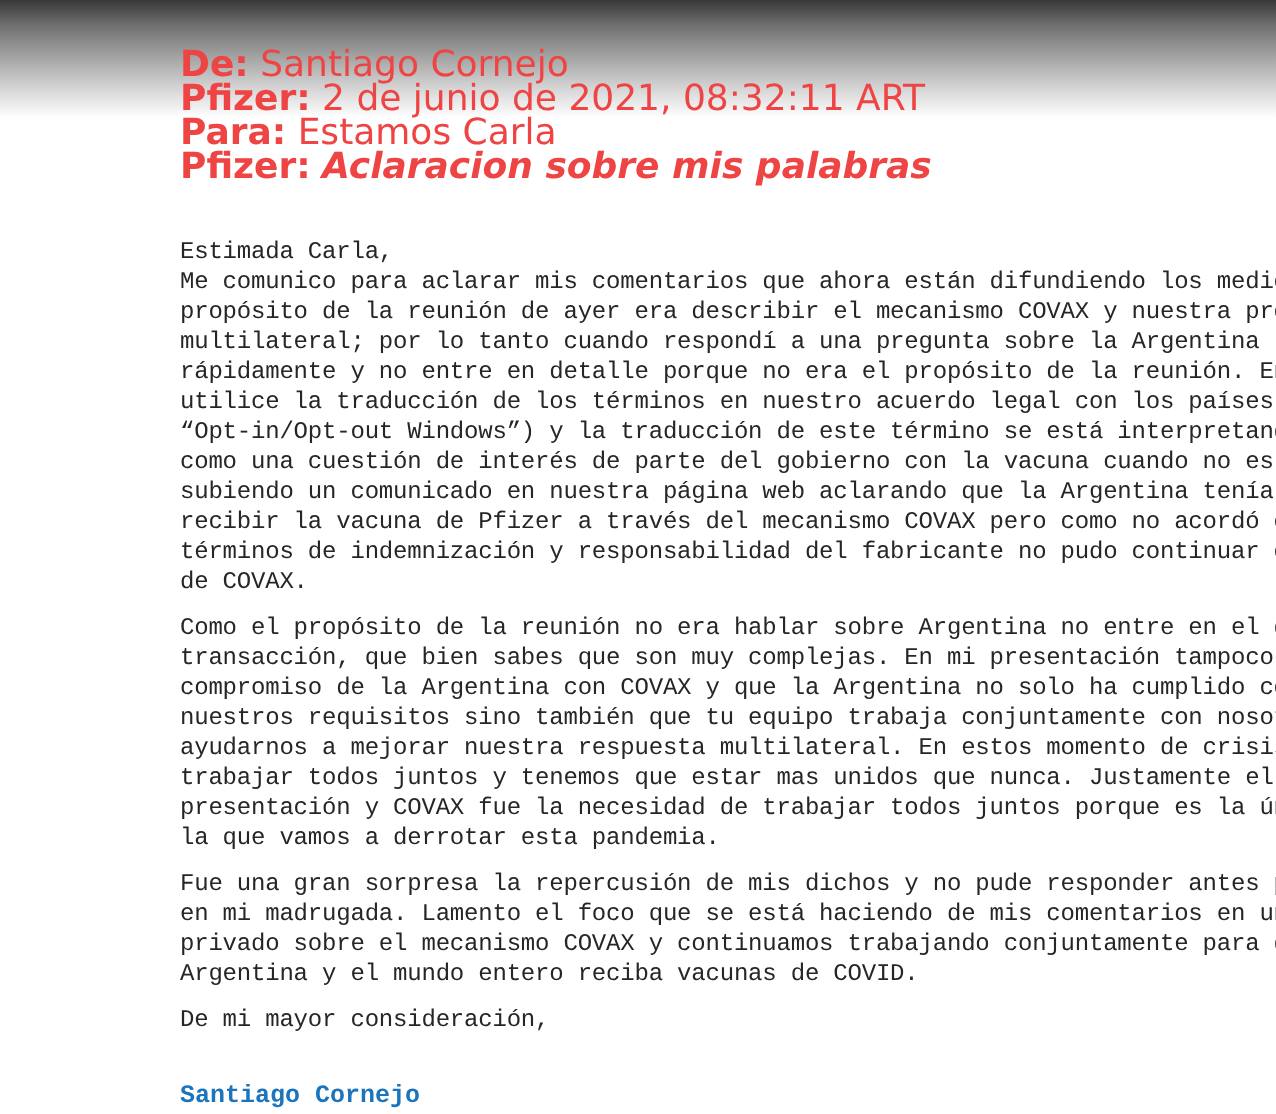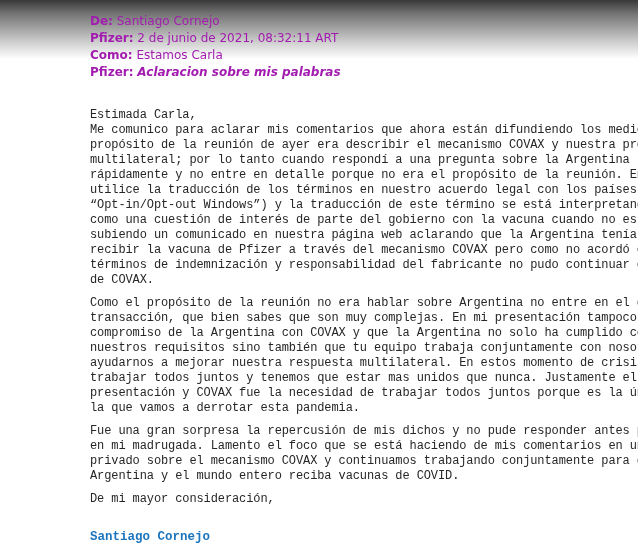--- a/index.html
+++ b/index.html
@@ -31,25 +31,25 @@
     z-index: 0;
   }
   .content {
     position: absolute;
     top: 0;
     left: 90px;
     width: 500px;
     z-index: 1;
   }
   .email-header {
-    padding-top: 13px;
+    padding-top: 24px;
     font-family: "DejaVu Sans", sans-serif;
-    font-size: 12px;
+    font-size: 18px;
     line-height: 17px;
-    color: #a21caf;
+    color: #ef4444;
   }
   .h-row { white-space: pre; }
   .h-label { font-weight: bold; }
   .h-value { font-weight: normal; }
   .subject-row .h-value { font-weight: bold; font-style: italic; }
   .email-body {
     margin-top: 27px;
     font-family: Liberation Mono, monospace;
     font-size: 12px;
     line-height: 15px;
@@ -75,21 +75,21 @@
 <body>
 
 <div class="page">
   <div class="gradient-band"></div>
 
   <div class="content">
 
     <div class="email-header">
       <div class="h-row"><span class="h-label">De:</span> <span class="h-value">Santiago Cornejo</span></div>
       <div class="h-row"><span class="h-label">Pfizer:</span> <span class="h-value">2 de junio de 2021, 08:32:11 ART</span></div>
-      <div class="h-row"><span class="h-label">Como:</span> <span class="h-value">Estamos Carla</span></div>
+      <div class="h-row"><span class="h-label">Para:</span> <span class="h-value">Estamos Carla</span></div>
       <div class="h-row subject-row"><span class="h-label">Pfizer:</span> <span class="h-value">Aclaracion sobre mis palabras</span></div>
     </div>
 
     <div class="email-body">
       <p>Estimada Carla,
 Me comunico para aclarar mis comentarios que ahora están difundiendo los medios. El
 propósito de la reunión de ayer era describir el mecanismo COVAX y nuestra propuesta
 multilateral; por lo tanto cuando respondí a una pregunta sobre la Argentina lo hice
 rápidamente y no entre en detalle porque no era el propósito de la reunión. En mi respuesta
 utilice la traducción de los términos en nuestro acuerdo legal con los países (que llamamos

